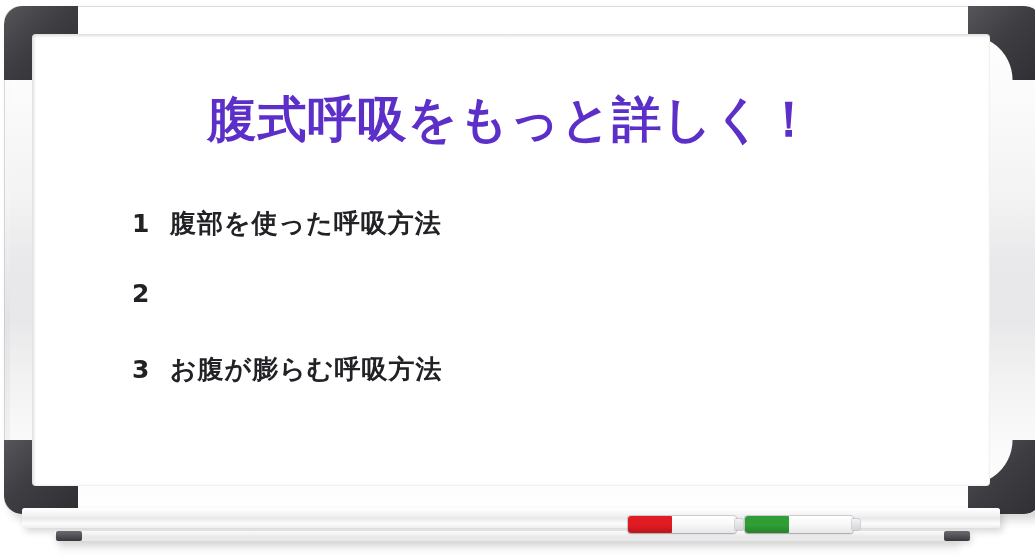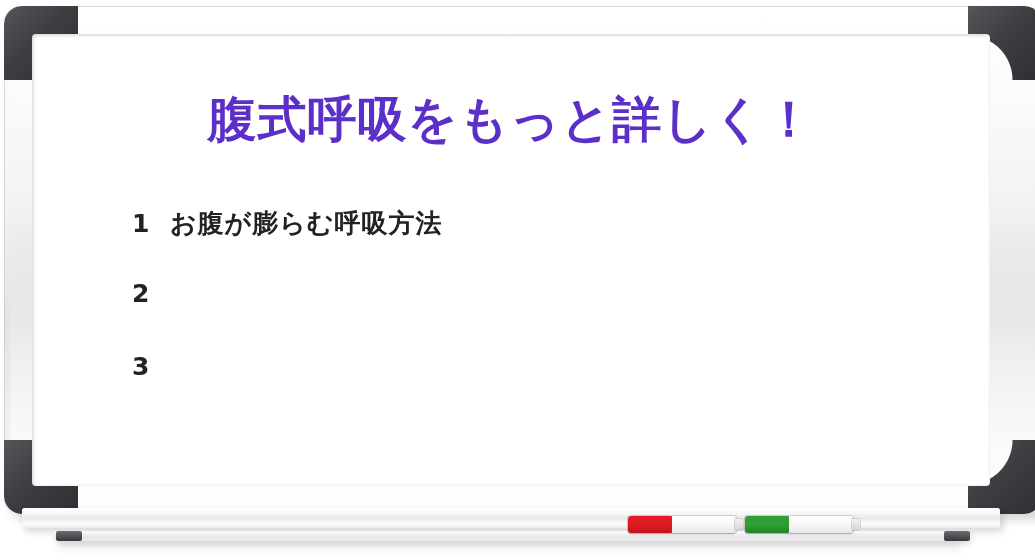--- a/index.html
+++ b/index.html
@@ -260,29 +260,30 @@
       </div>
 
     <div class="board-surface" style="background-color: rgb(255, 255, 255);">
 
       <div class="board-title" style="color: rgb(93, 47, 201);">腹式呼吸をもっと詳しく！</div>
 
       <div class="bullet-list">
 
         <div class="bullet-row">
           <span class="bullet-num">1</span>
-          <span class="bullet-text">お腹が膨らむ呼吸方法</span>
+          <span class="bullet-text">腹部を使った呼吸方法</span>
         </div>
 
         <div class="bullet-row">
           <span class="bullet-num">2</span>
         </div>
 
         <div class="bullet-row">
           <span class="bullet-num">3</span>
+          <span class="bullet-text">お腹が膨らむ呼吸方法</span>
         </div>
 
       </div>
     </div>
   </div>
 
   <div class="tray"></div>
   <div class="tray-lip"></div>
   <div class="tray-cap tray-cap-l"></div>
   <div class="tray-cap tray-cap-r"></div>

